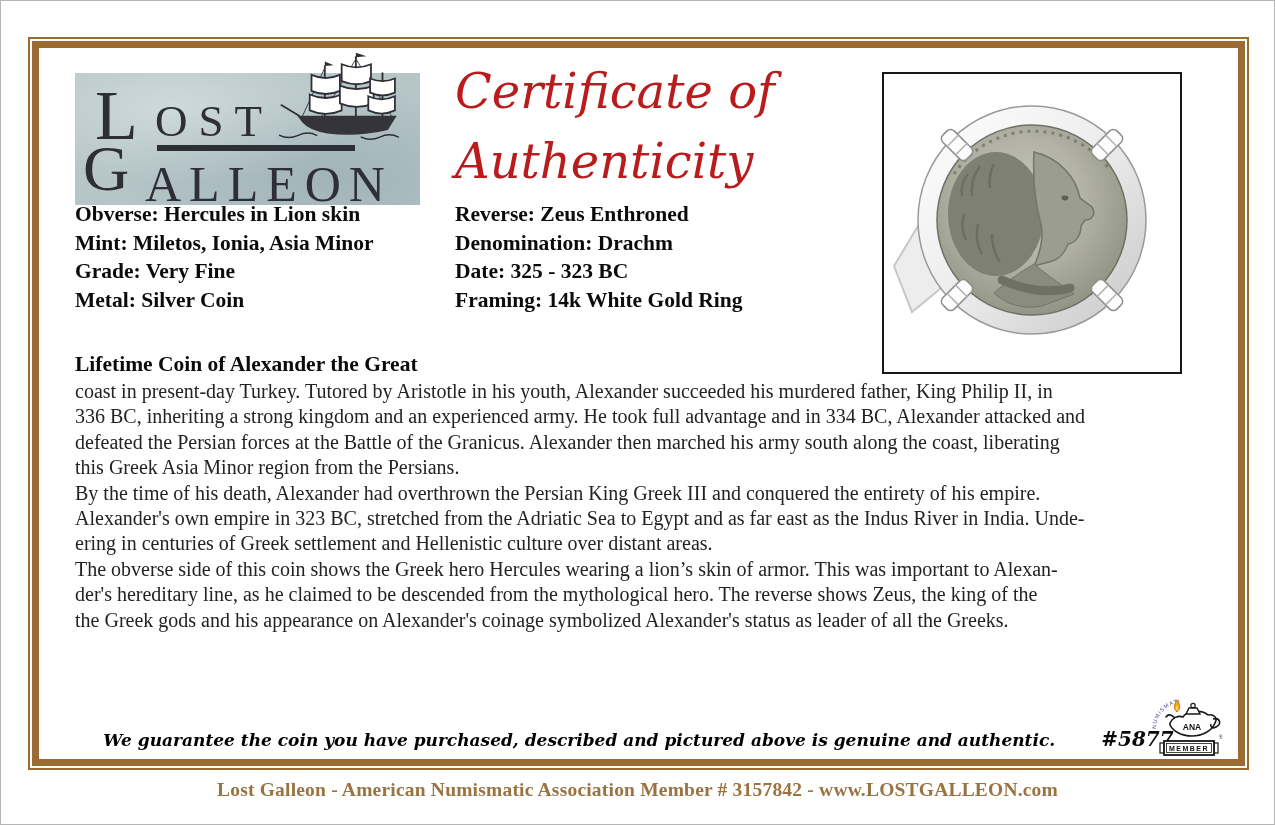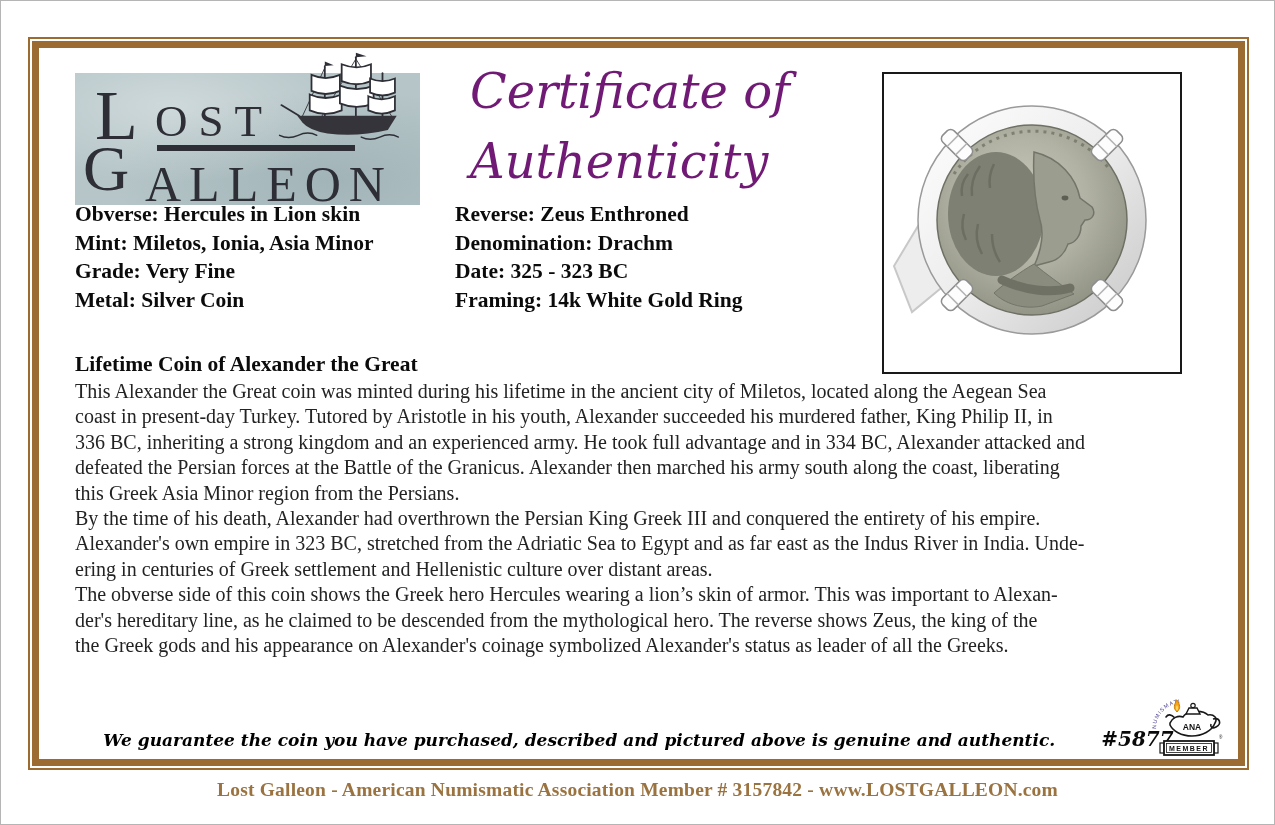--- a/index.html
+++ b/index.html
@@ -25,22 +25,22 @@
   .logo span{position:absolute;color:#2e2f36;font-family:"Liberation Serif",serif;line-height:1;}
   .logo .l-init{left:20px;top:8px;font-size:70px;}
   .logo .ost{left:80px;top:26px;font-size:45px;letter-spacing:11px;}
   .logo .bar{position:absolute;left:82px;top:72px;width:198px;height:6px;background:#2e2f36;}
   .logo .g-init{left:8px;top:64px;font-size:64px;}
   .logo .alleon{left:70px;top:86px;font-size:50px;letter-spacing:8px;}
   .ship-svg{position:absolute;left:276px;top:52px;width:142px;height:92px;}
 
   
   .title{
-    position:absolute;left:470px;top:56px;width:430px;
-    font-family:"DejaVu Serif", serif;font-style:italic;font-size:48px;line-height:70px;color:#701a75;
+    position:absolute;left:455px;top:56px;width:430px;
+    font-family:"DejaVu Serif", serif;font-style:italic;font-size:48px;line-height:70px;color:#b91c1c;
   }
 
   
   .photo{position:absolute;left:882px;top:72px;width:300px;height:302px;background:#fff;
     border:2px solid #191919;box-sizing:border-box;}
   .photo svg{display:block;width:100%;height:100%;}
 
   
   .details{position:absolute;top:200px;font-size:21.5px;font-weight:bold;line-height:28.5px;color:#0b0b0b;}
   .details.left{left:75px;width:370px;}
@@ -175,21 +175,20 @@
 </div>
 <div class="details right">
   <div>Reverse: Zeus Enthroned</div>
   <div>Denomination: Drachm</div>
   <div>Date: 325 - 323 BC</div>
   <div>Framing: 14k White Gold Ring</div>
 </div>
 
 <div class="body-heading">Lifetime Coin of Alexander the Great</div>
 <div class="body-lines">
-  <div>This Alexander the Great coin was minted during his lifetime in the ancient city of Miletos, located along the Aegean Sea</div>
   <div>coast in present-day Turkey. Tutored by Aristotle in his youth, Alexander succeeded his murdered father, King Philip II, in</div>
   <div>336 BC, inheriting a strong kingdom and an experienced army. He took full advantage and in 334 BC, Alexander attacked and</div>
   <div>defeated the Persian forces at the Battle of the Granicus. Alexander then marched his army south along the coast, liberating</div>
   <div>this Greek Asia Minor region from the Persians.</div>
   <div>By the time of his death, Alexander had overthrown the Persian King Greek III and conquered the entirety of his empire.</div>
   <div>Alexander's own empire in 323 BC, stretched from the Adriatic Sea to Egypt and as far east as the Indus River in India. Unde-</div>
   <div>ering in centuries of Greek settlement and Hellenistic culture over distant areas.</div>
   <div>The obverse side of this coin shows the Greek hero Hercules wearing a lion’s skin of armor. This was important to Alexan-</div>
   <div>der's hereditary line, as he claimed to be descended from the mythological hero. The reverse shows Zeus, the king of the</div>
   <div>the Greek gods and his appearance on Alexander's coinage symbolized Alexander's status as leader of all the Greeks.</div>

